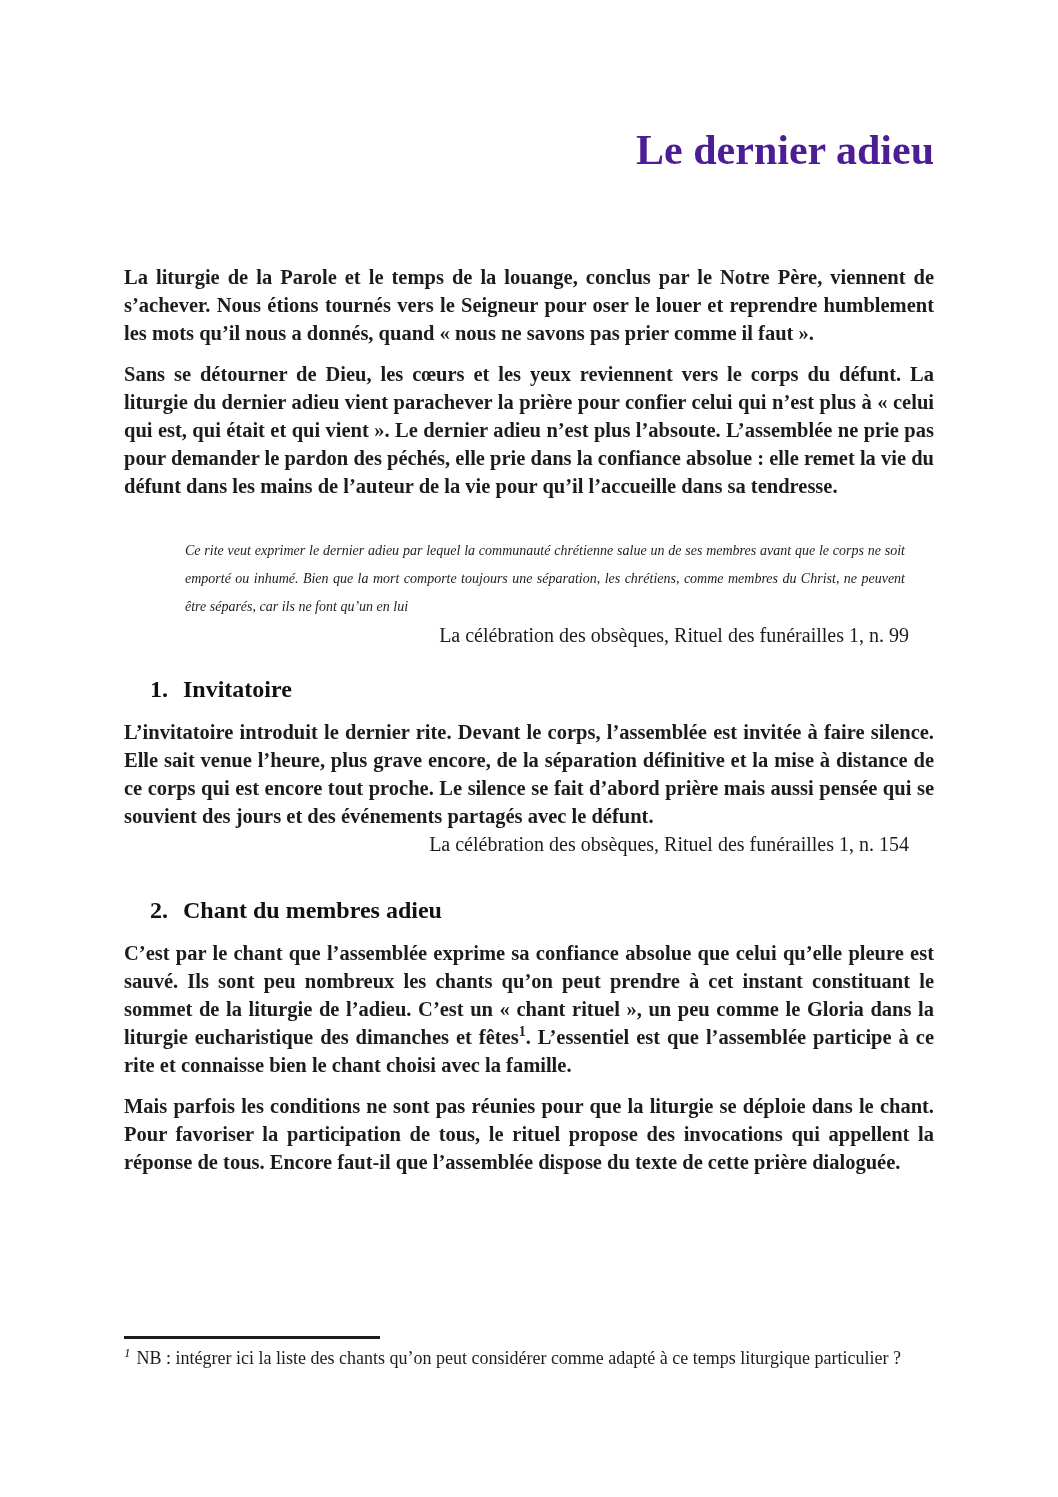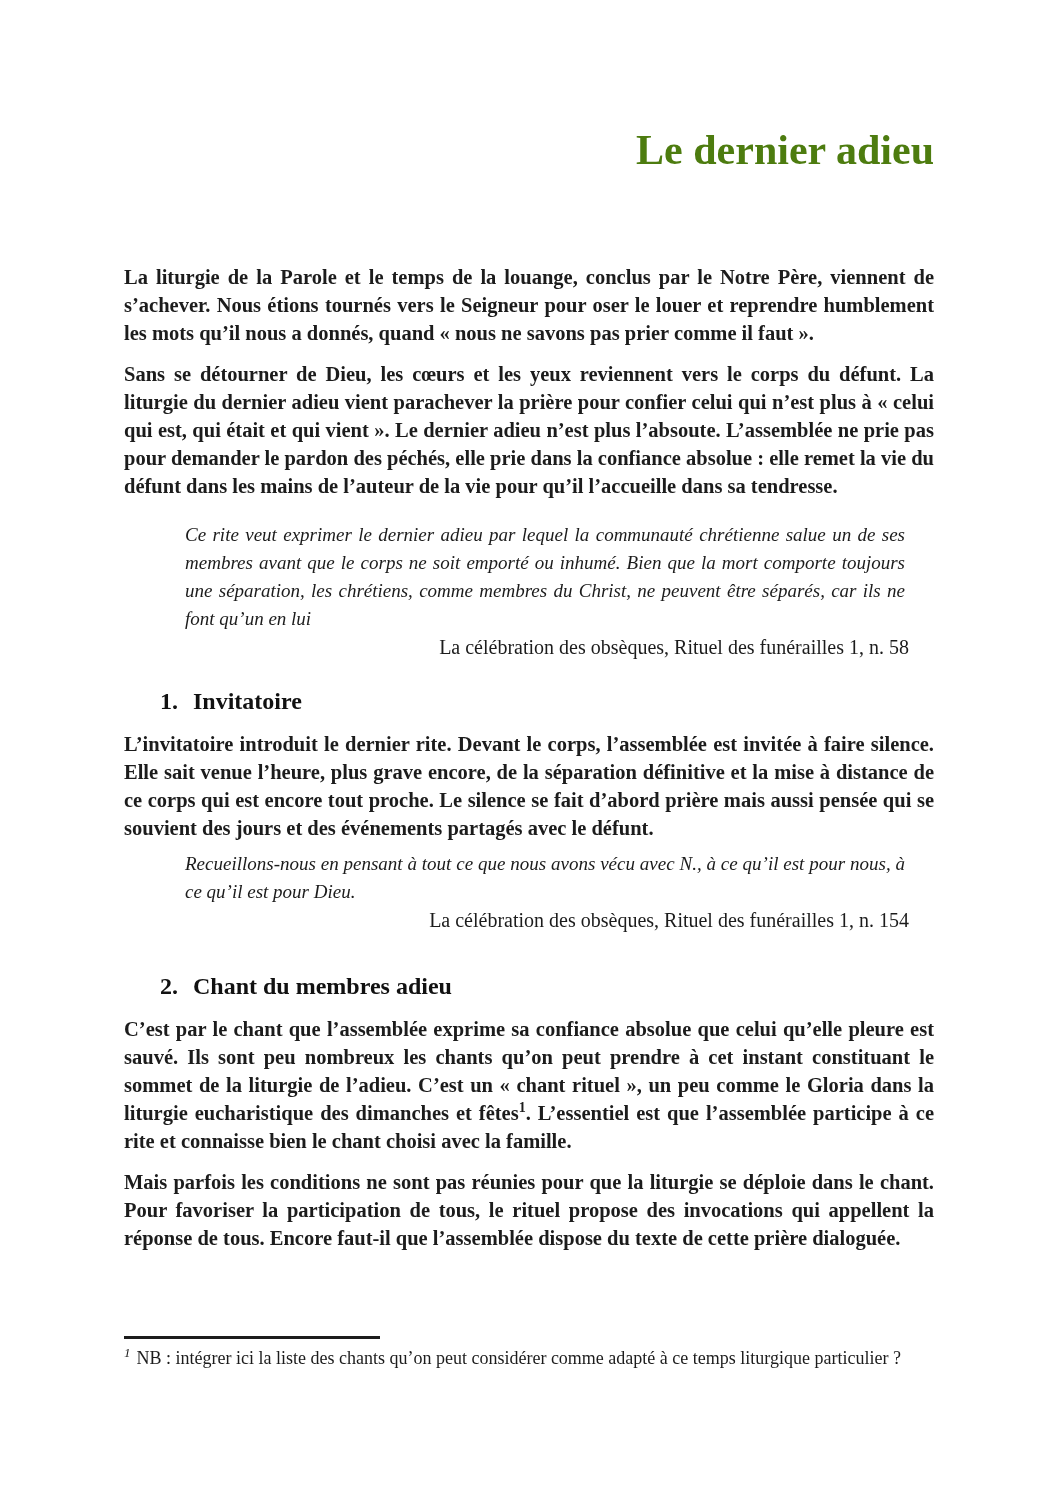--- a/index.html
+++ b/index.html
@@ -14,48 +14,48 @@
     font-family: "Liberation Serif", "DejaVu Serif", serif;
     overflow: hidden;
   }
   .title {
     margin: 0;
     padding-top: 126px;
     font-size: 42px;
     line-height: 48px;
     font-weight: bold;
     text-align: right;
-    color: #4d7c0f;
+    color: #4c1d95;
   }
   p.body {
     margin: 13px 0 0 0;
     font-size: 20.5px;
     line-height: 28px;
     text-align: justify;
     hyphens: none;
     font-weight: bold;
     -webkit-hyphens: none;
   }
   p.first-after-title { margin-top: 89px; }
   .quote {
-    margin: 21px 29px 0 61px;
-    font-size: 19px;
+    margin: 37px 29px 0 61px;
+    font-size: 14px;
     line-height: 28px;
     font-style: italic;
     text-align: justify;
   }
   .quote-tight { margin-top: 8px; }
   .attribution {
     margin: 0 25px 0 61px;
     font-size: 20px;
     line-height: 28px;
     text-align: right;
   }
   h2.heading {
-    margin: 24px 0 0 36px;
+    margin: 24px 0 0 26px;
     font-size: 24px;
     line-height: 32px;
     font-weight: bold;
     color: #111111;
     font-family: Liberation Serif, serif;
   }
   h2.heading-2 { margin-top: 36px; }
   .h-num { margin-right: 15px; }
   sup.fn-ref {
     font-size: 14px;
@@ -93,27 +93,26 @@
 <div class="page">
 
   <h1 class="title">Le dernier adieu</h1>
 
   <p class="body first-after-title">La liturgie de la Parole et le temps de la louange, conclus par le Notre Père, viennent de s’achever. Nous étions tournés vers le Seigneur pour oser le louer et reprendre humblement les mots qu’il nous a donnés, quand «&nbsp;nous ne savons pas prier comme il faut&nbsp;».</p>
 
   <p class="body">Sans se détourner de Dieu, les cœurs et les yeux reviennent vers le corps du défunt. La liturgie du dernier adieu vient parachever la prière pour confier celui qui n’est plus à «&nbsp;celui qui est, qui était et qui vient&nbsp;». Le dernier adieu n’est plus l’absoute. L’assemblée ne prie pas pour demander le pardon des péchés, elle prie dans la confiance absolue&nbsp;: elle remet la vie du défunt dans les mains de l’auteur de la vie pour qu’il l’accueille dans sa tendresse.</p>
 
   <div class="quote">Ce rite veut exprimer le dernier adieu par lequel la communauté chrétienne salue un de ses membres avant que le corps ne soit emporté ou inhumé. Bien que la mort comporte toujours une séparation, les chrétiens, comme membres du Christ, ne peuvent être séparés, car ils ne font qu’un en lui</div>
 
-  <div class="attribution">La célébration des obsèques, Rituel des funérailles 1, n. 58</div>
+  <div class="attribution">La célébration des obsèques, Rituel des funérailles 1, n. 99</div>
 
   <h2 class="heading"><span class="h-num">1.</span><span>Invitatoire</span></h2>
 
   <p class="body">L’invitatoire introduit le dernier rite. Devant le corps, l’assemblée est invitée à faire silence. Elle sait venue l’heure, plus grave encore, de la séparation définitive et la mise à distance de ce corps qui est encore tout proche. Le silence se fait d’abord prière mais aussi pensée qui se souvient des jours et des événements partagés avec le défunt.</p>
 
-  <div class="quote quote-tight">Recueillons-nous en pensant à tout ce que nous avons vécu avec N., à ce qu’il est pour nous, à ce qu’il est pour Dieu.</div>
 
   <div class="attribution">La célébration des obsèques, Rituel des funérailles 1, n. 154</div>
 
   <h2 class="heading heading-2"><span class="h-num">2.</span><span>Chant du membres adieu</span></h2>
 
   <p class="body"><span>C’est par le chant que l’assemblée exprime sa confiance absolue que celui qu’elle pleure est sauvé. Ils sont peu nombreux les chants qu’on peut prendre à cet instant constituant le sommet de la liturgie de l’adieu. C’est un «&nbsp;chant rituel&nbsp;», un peu comme le Gloria dans la liturgie eucharistique des dimanches et fêtes</span><sup class="fn-ref">1</sup><span>. L’essentiel est que l’assemblée participe à ce rite et connaisse bien le chant choisi avec la famille.</span></p>
 
   <p class="body">Mais parfois les conditions ne sont pas réunies pour que la liturgie se déploie dans le chant. Pour favoriser la participation de tous, le rituel propose des invocations qui appellent la réponse de tous. Encore faut-il que l’assemblée dispose du texte de cette prière dialoguée.</p>
 
   <div class="footnote-area">

